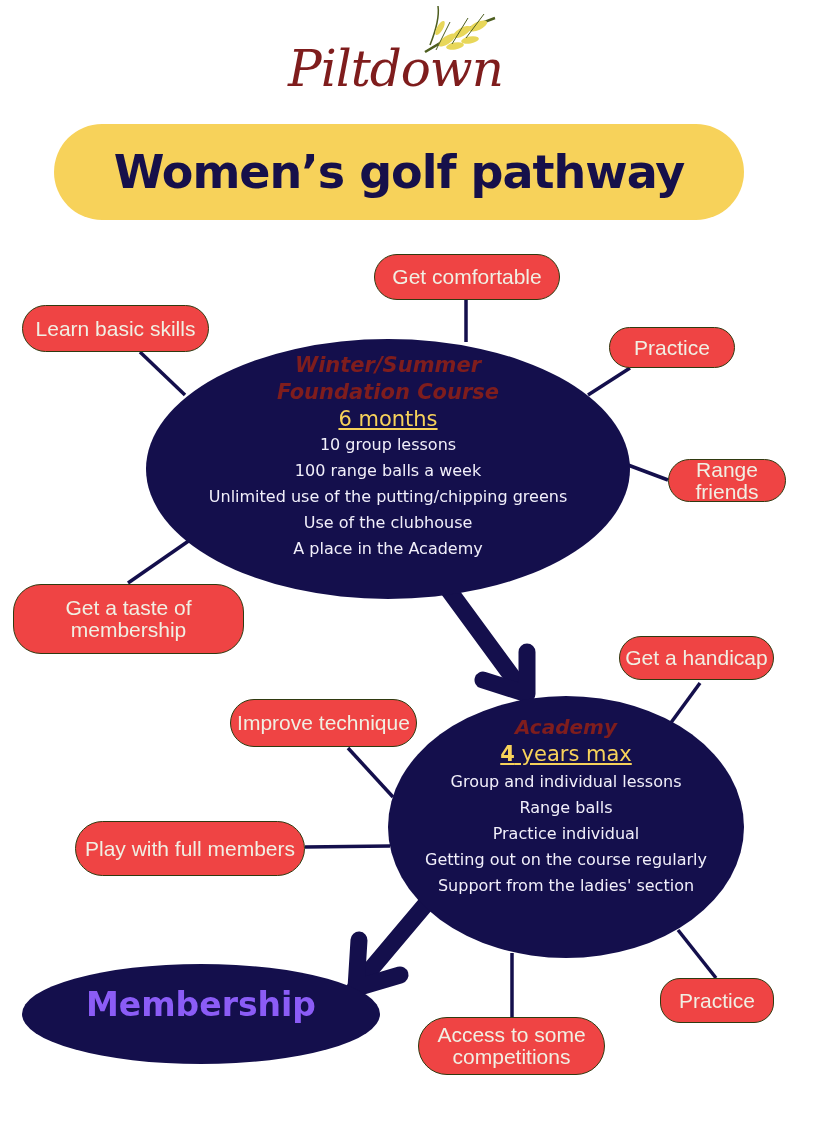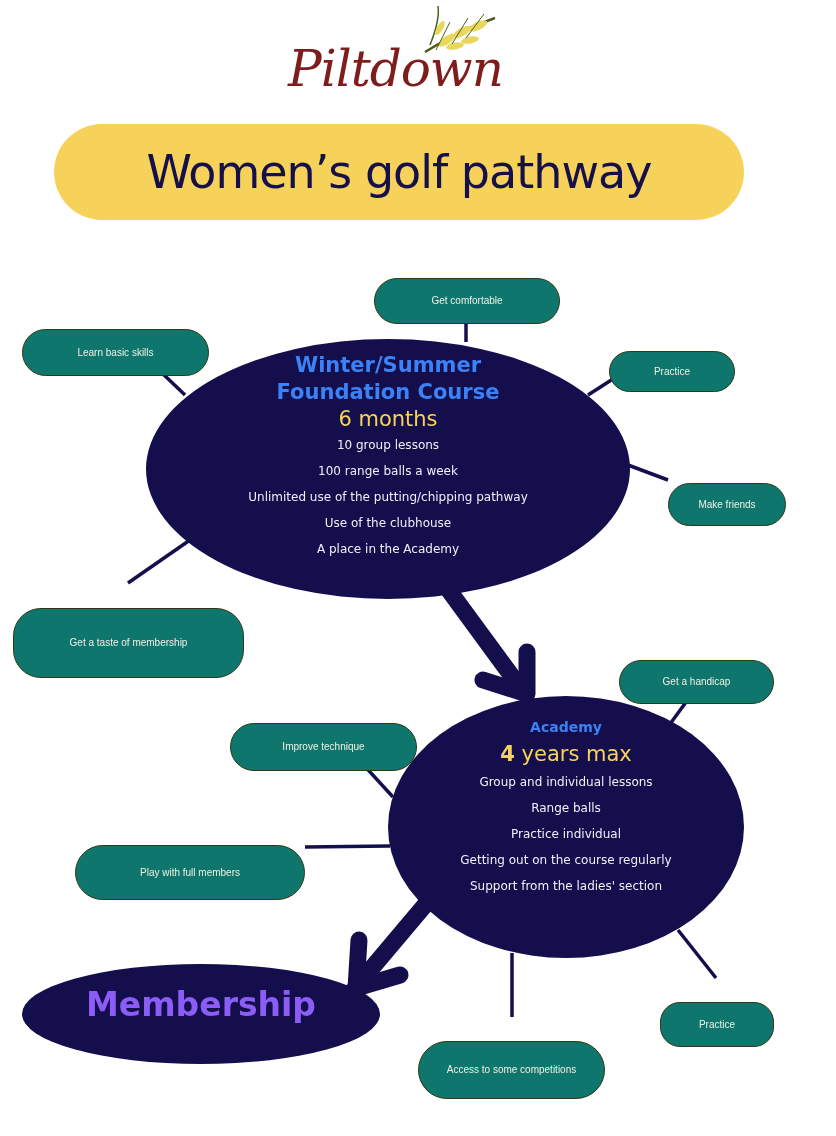--- a/index.html
+++ b/index.html
@@ -4,30 +4,30 @@
 <style>
   html, body { margin:0; padding:0; background:#ffffff; }
   body { width:836px; height:1136px; position:relative; overflow:hidden;
          font-family:"DejaVu Sans", sans-serif; }
   #diagram { position:absolute; left:0; top:0; }
   .logo-text { position:absolute; left:288px; top:40px; width:200px;
     font-family:"DejaVu Serif", serif; font-style:italic; font-size:50px; color:#7f1d1d;
     letter-spacing:-1px; }
   .title-pill { position:absolute; left:54px; top:124px; width:690px; height:96px;
     background:#f7d25a; border-radius:48px; display:flex; align-items:center; justify-content:center; }
-  .title-text { font-family:"DejaVu Sans", sans-serif; font-weight:normal; font-size:46px; color:#16104a; letter-spacing:-1px; }
-  .pill { position:absolute; background:#0f766e; color:#f0efe3; border-radius:26px;
+  .title-text { font-family:"DejaVu Sans", sans-serif; font-weight:bold; font-size:46px; color:#16104a; letter-spacing:-1px; }
+  .pill { position:absolute; background:#ef4444; color:#f0efe3; border-radius:26px;
     display:flex; align-items:center; justify-content:center; text-align:center;
-    font-family:"Liberation Sans", sans-serif; font-size:10px; line-height:22px;
-    border:1px solid #2f3a10; box-sizing:border-box;margin-top:24px; }
+    font-family:"Liberation Sans", sans-serif; font-size:21px; line-height:22px;
+    border:1px solid #2f3a10; box-sizing:border-box; }
   .center-text { position:absolute; text-align:center; color:#f1effa;
     font-family:"DejaVu Sans", sans-serif; }
-  .yellow-bold { color:#3b82f6; font-weight:bold; font-size:21px; line-height:27px; }
-  .yellow { color:#f7d25a; font-size:21px; line-height:26px; }
-  .item { font-size:12px; line-height:26px; }
+  .yellow-bold { color:#7f1d1d; font-weight:bold; font-size:21px; line-height:27px;font-style:italic; }
+  .yellow { color:#f7d25a; font-size:21px; line-height:26px;text-decoration:underline; }
+  .item { font-size:16px; line-height:26px; }
   .membership-text { position:absolute; left:22px; top:985px; width:358px; text-align:center;
     font-family:"DejaVu Sans", sans-serif; font-weight:bold; font-size:33px; color:#8b5cf6; }
 </style>
 </head>
 <body>
 
 <svg id="diagram" width="836" height="1136" viewBox="0 0 836 1136">
 
   <g>
     <path d="M425 52 Q460 30 495 18" stroke="#4d5e1f" stroke-width="2.5" fill="none"></path>
@@ -73,42 +73,42 @@
 
 <div class="logo-text">Piltdown</div>
 
 <div class="title-pill">
   <span class="title-text">Women’s golf pathway</span>
 </div>
 
 <div class="pill" style="left:374px;top:254px;width:186px;height:46px;">Get comfortable</div>
 <div class="pill" style="left:22px;top:305px;width:187px;height:47px;">Learn basic skills</div>
 <div class="pill" style="left:609px;top:327px;width:126px;height:41px;">Practice</div>
-<div class="pill" style="left:668px;top:459px;width:118px;height:43px;">Make friends</div>
+<div class="pill" style="left:668px;top:459px;width:118px;height:43px;">Range friends</div>
 <div class="pill" style="left:13px;top:584px;width:231px;height:70px;border-radius:28px;">Get a taste of membership</div>
 
 <div class="center-text" style="left:168px;top:352px;width:440px;">
   <div class="yellow-bold">Winter/Summer</div>
   <div class="yellow-bold">Foundation Course</div>
   <div class="yellow">6 months</div>
   <div class="item">10 group lessons</div>
   <div class="item">100 range balls a week</div>
-  <div class="item">Unlimited use of the putting/chipping pathway</div>
+  <div class="item">Unlimited use of the putting/chipping greens</div>
   <div class="item">Use of the clubhouse</div>
   <div class="item">A place in the Academy</div>
 </div>
 
 <div class="pill" style="left:619px;top:636px;width:155px;height:44px;">Get a handicap</div>
 <div class="pill" style="left:230px;top:699px;width:187px;height:48px;">Improve technique</div>
 <div class="pill" style="left:75px;top:821px;width:230px;height:55px;border-radius:28px;">Play with full members</div>
 <div class="pill" style="left:418px;top:1017px;width:187px;height:58px;border-radius:29px;">Access to some competitions</div>
 <div class="pill" style="left:660px;top:978px;width:114px;height:45px;border-radius:20px;">Practice</div>
 
 <div class="center-text" style="left:398px;top:714px;width:336px;">
-  <div class="yellow-bold" style="font-size:14px;">Academy</div>
+  <div class="yellow-bold" style="font-size:20px;">Academy</div>
   <div class="yellow" style="margin-bottom:2px;"><b>4</b><span> years max</span></div>
   <div class="item">Group and individual lessons</div>
   <div class="item">Range balls</div>
   <div class="item">Practice individual</div>
   <div class="item">Getting out on the course regularly</div>
   <div class="item">Support from the ladies' section</div>
 </div>
 
 <div class="membership-text">Membership</div>
 

